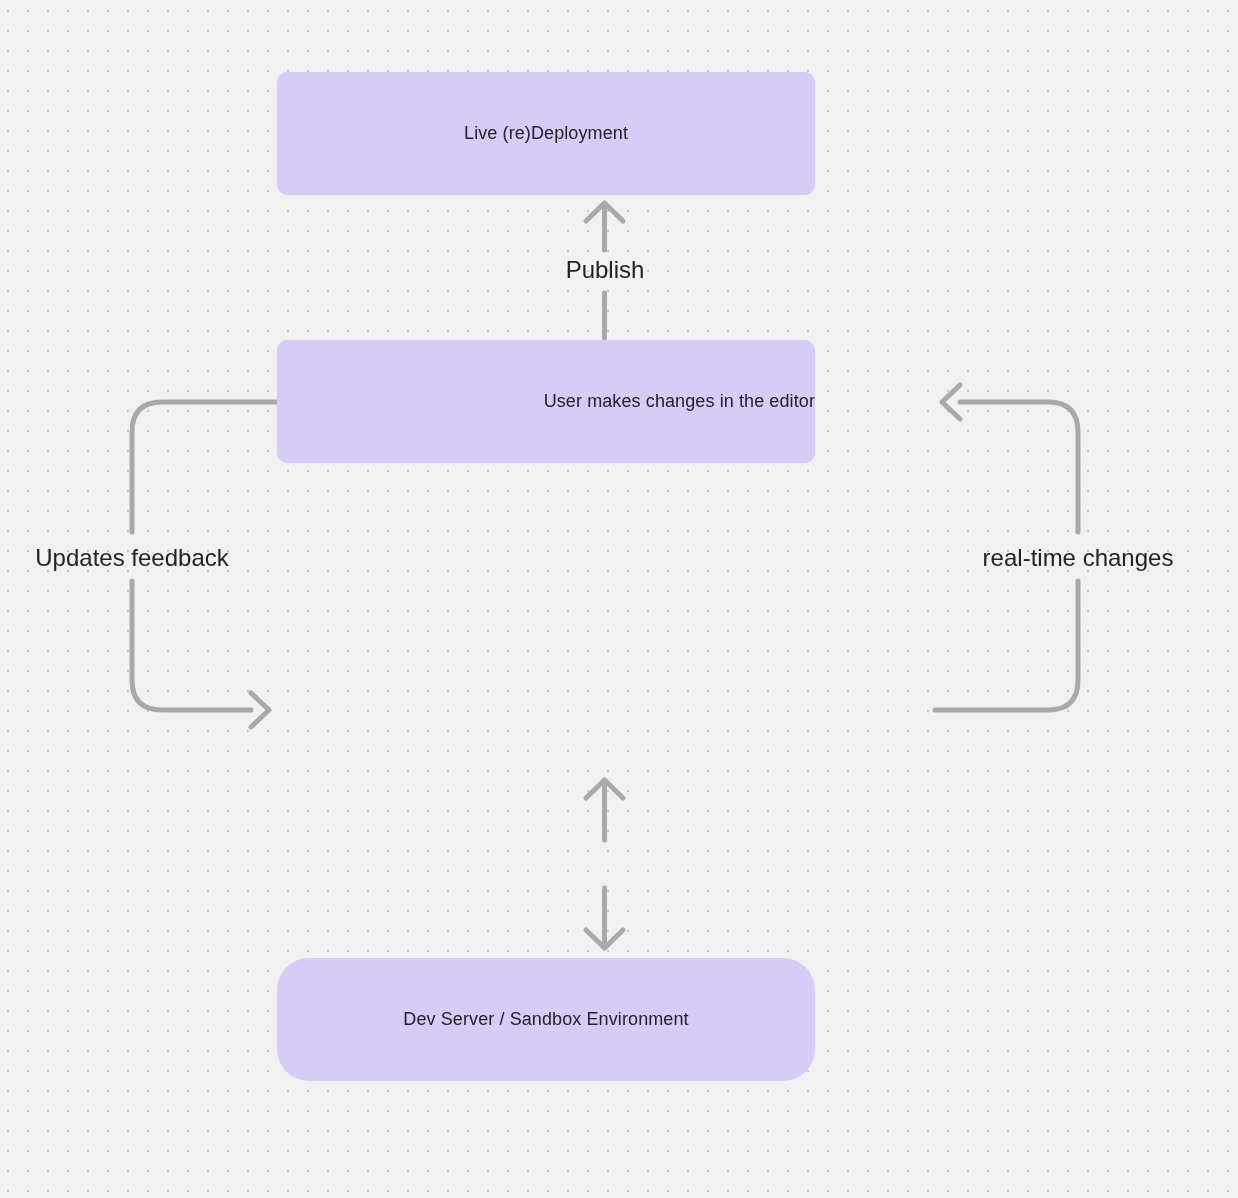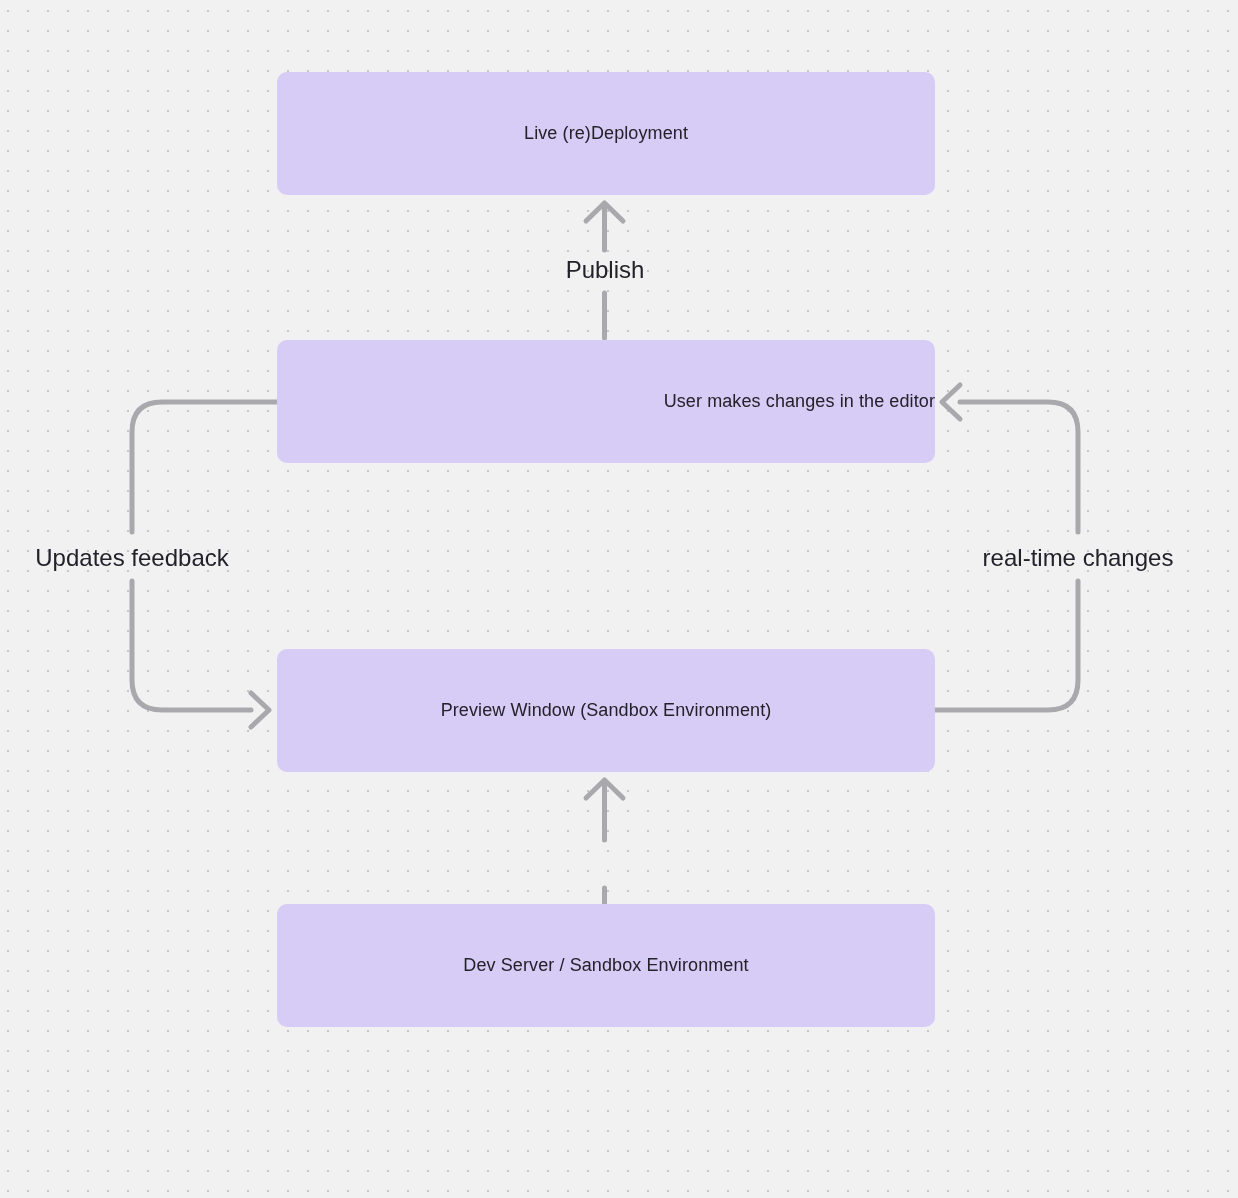--- a/index.html
+++ b/index.html
@@ -29,21 +29,21 @@
   .edges path {
     fill: none;
     stroke: #a9a8ac;
     stroke-width: 5;
     stroke-linecap: round;
     stroke-linejoin: round;
   }
   .node {
     position: absolute;
     left: 277px;
-    width: 658px;
+    width: 538px;
     height: 123px;
     background: #d7ccf6;
     border-radius: 10px;
     display: flex;
     align-items: center;
     justify-content: center;
   }
   .node span {
     font-size: 18px;
     color: #232129;
@@ -92,25 +92,22 @@
   </svg>
 
   <div class="node" style="top:72px;">
     <span>Live (re)Deployment</span>
   </div>
 
   <div class="node" style="top:340px;justify-content:flex-end;">
     <span>User makes changes in the editor</span>
   </div>
 
-  <div class="node" style="top:649px;">
-    <span>Preview Window (Sandbox Environment)</span>
-  </div>
 
-  <div class="node" style="top:904px;">
+  <div class="node" style="top:958px;border-radius:32px;">
     <span>Dev Server / Sandbox Environment</span>
   </div>
 
   <div class="edge-label" style="left:605px; top:270px;">Publish</div>
 
   <div class="edge-label" style="left:132px; top:558px;">Updates feedback</div>
 
   <div class="edge-label" style="left:1078px; top:558px;">real-time changes</div>
 
 

